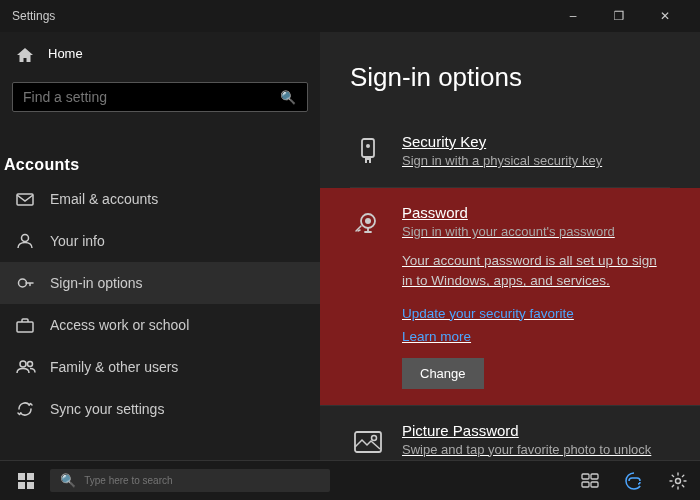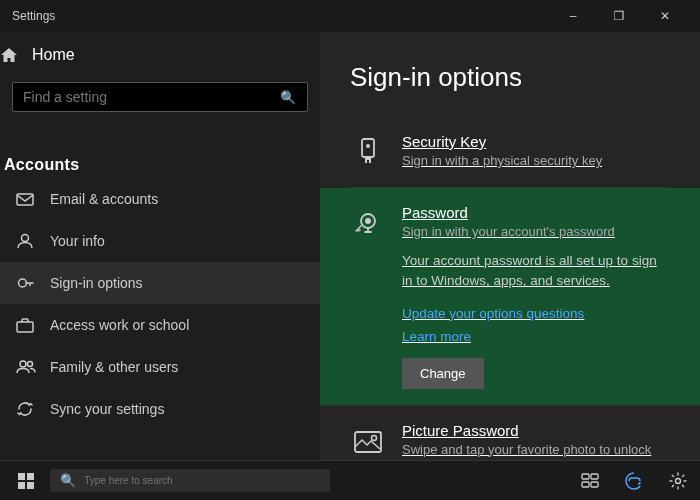--- a/index.html
+++ b/index.html
@@ -57,25 +57,24 @@
     .sidebar {
       width: 320px;
       background: #1e1e1e;
       display: flex;
       flex-direction: column;
       flex-shrink: 0;
     }
 
     .sidebar-home {
       display: flex;
-      align-items: center;
       gap: 14px;
-      padding: 14px 0;
-      cursor: pointer;
-      font-size: 16px;
+      padding: 14px 16px;
+      cursor: pointer;
+      font-size: 13px;
     }
 
     .search-box {
       margin: 4px 12px 12px 12px;
       background: #000000;
       border: 1px solid #555;
       border-radius: 2px;
       display: flex;
       align-items: center;
       padding: 6px 10px;
@@ -136,21 +135,21 @@
     }
 
     .option-row {
       display: flex;
       align-items: flex-start;
       gap: 16px;
       padding: 16px 0;
       border-bottom: 1px solid #333;
     }
     .option-row.expanded {
-      background: #14532d;
+      background: #7f1d1d;
       margin: 0 -30px;
       padding: 16px 30px;
       border-bottom: 1px solid #333;
     }
 
     .option-icon {
       width: 36px;
       height: 36px;
       display: flex;
       align-items: center;
@@ -390,21 +389,21 @@
           <path d="M15 19v4M12 23h6" stroke="#ccc" stroke-width="1.8" stroke-linecap="round"></path>
           <path d="M8 17l-5 5" stroke="#ccc" stroke-width="1.5" stroke-linecap="round"></path>
           <path d="M5 22l2-1" stroke="#ccc" stroke-width="1.5" stroke-linecap="round"></path>
         </svg>
       </div>
       <div class="option-details">
         <div class="option-title">Password</div>
         <div class="option-desc">Sign in with your account's password</div>
         <div class="expanded-content">
           <div class="expanded-text">Your account password is all set up to sign in to Windows, apps, and services.</div>
-          <a class="link-blue">Update your options questions</a>
+          <a class="link-blue">Update your security favorite</a>
           <a class="link-blue">Learn more</a>
           <button class="change-btn">Change</button>
         </div>
       </div>
     </div>
 
     <div class="option-row">
       <div class="option-icon">
         <svg width="30" height="30" viewBox="0 0 30 30" fill="none">
           <rect x="2" y="5" width="26" height="20" rx="2" stroke="#ccc" stroke-width="1.8"></rect>

